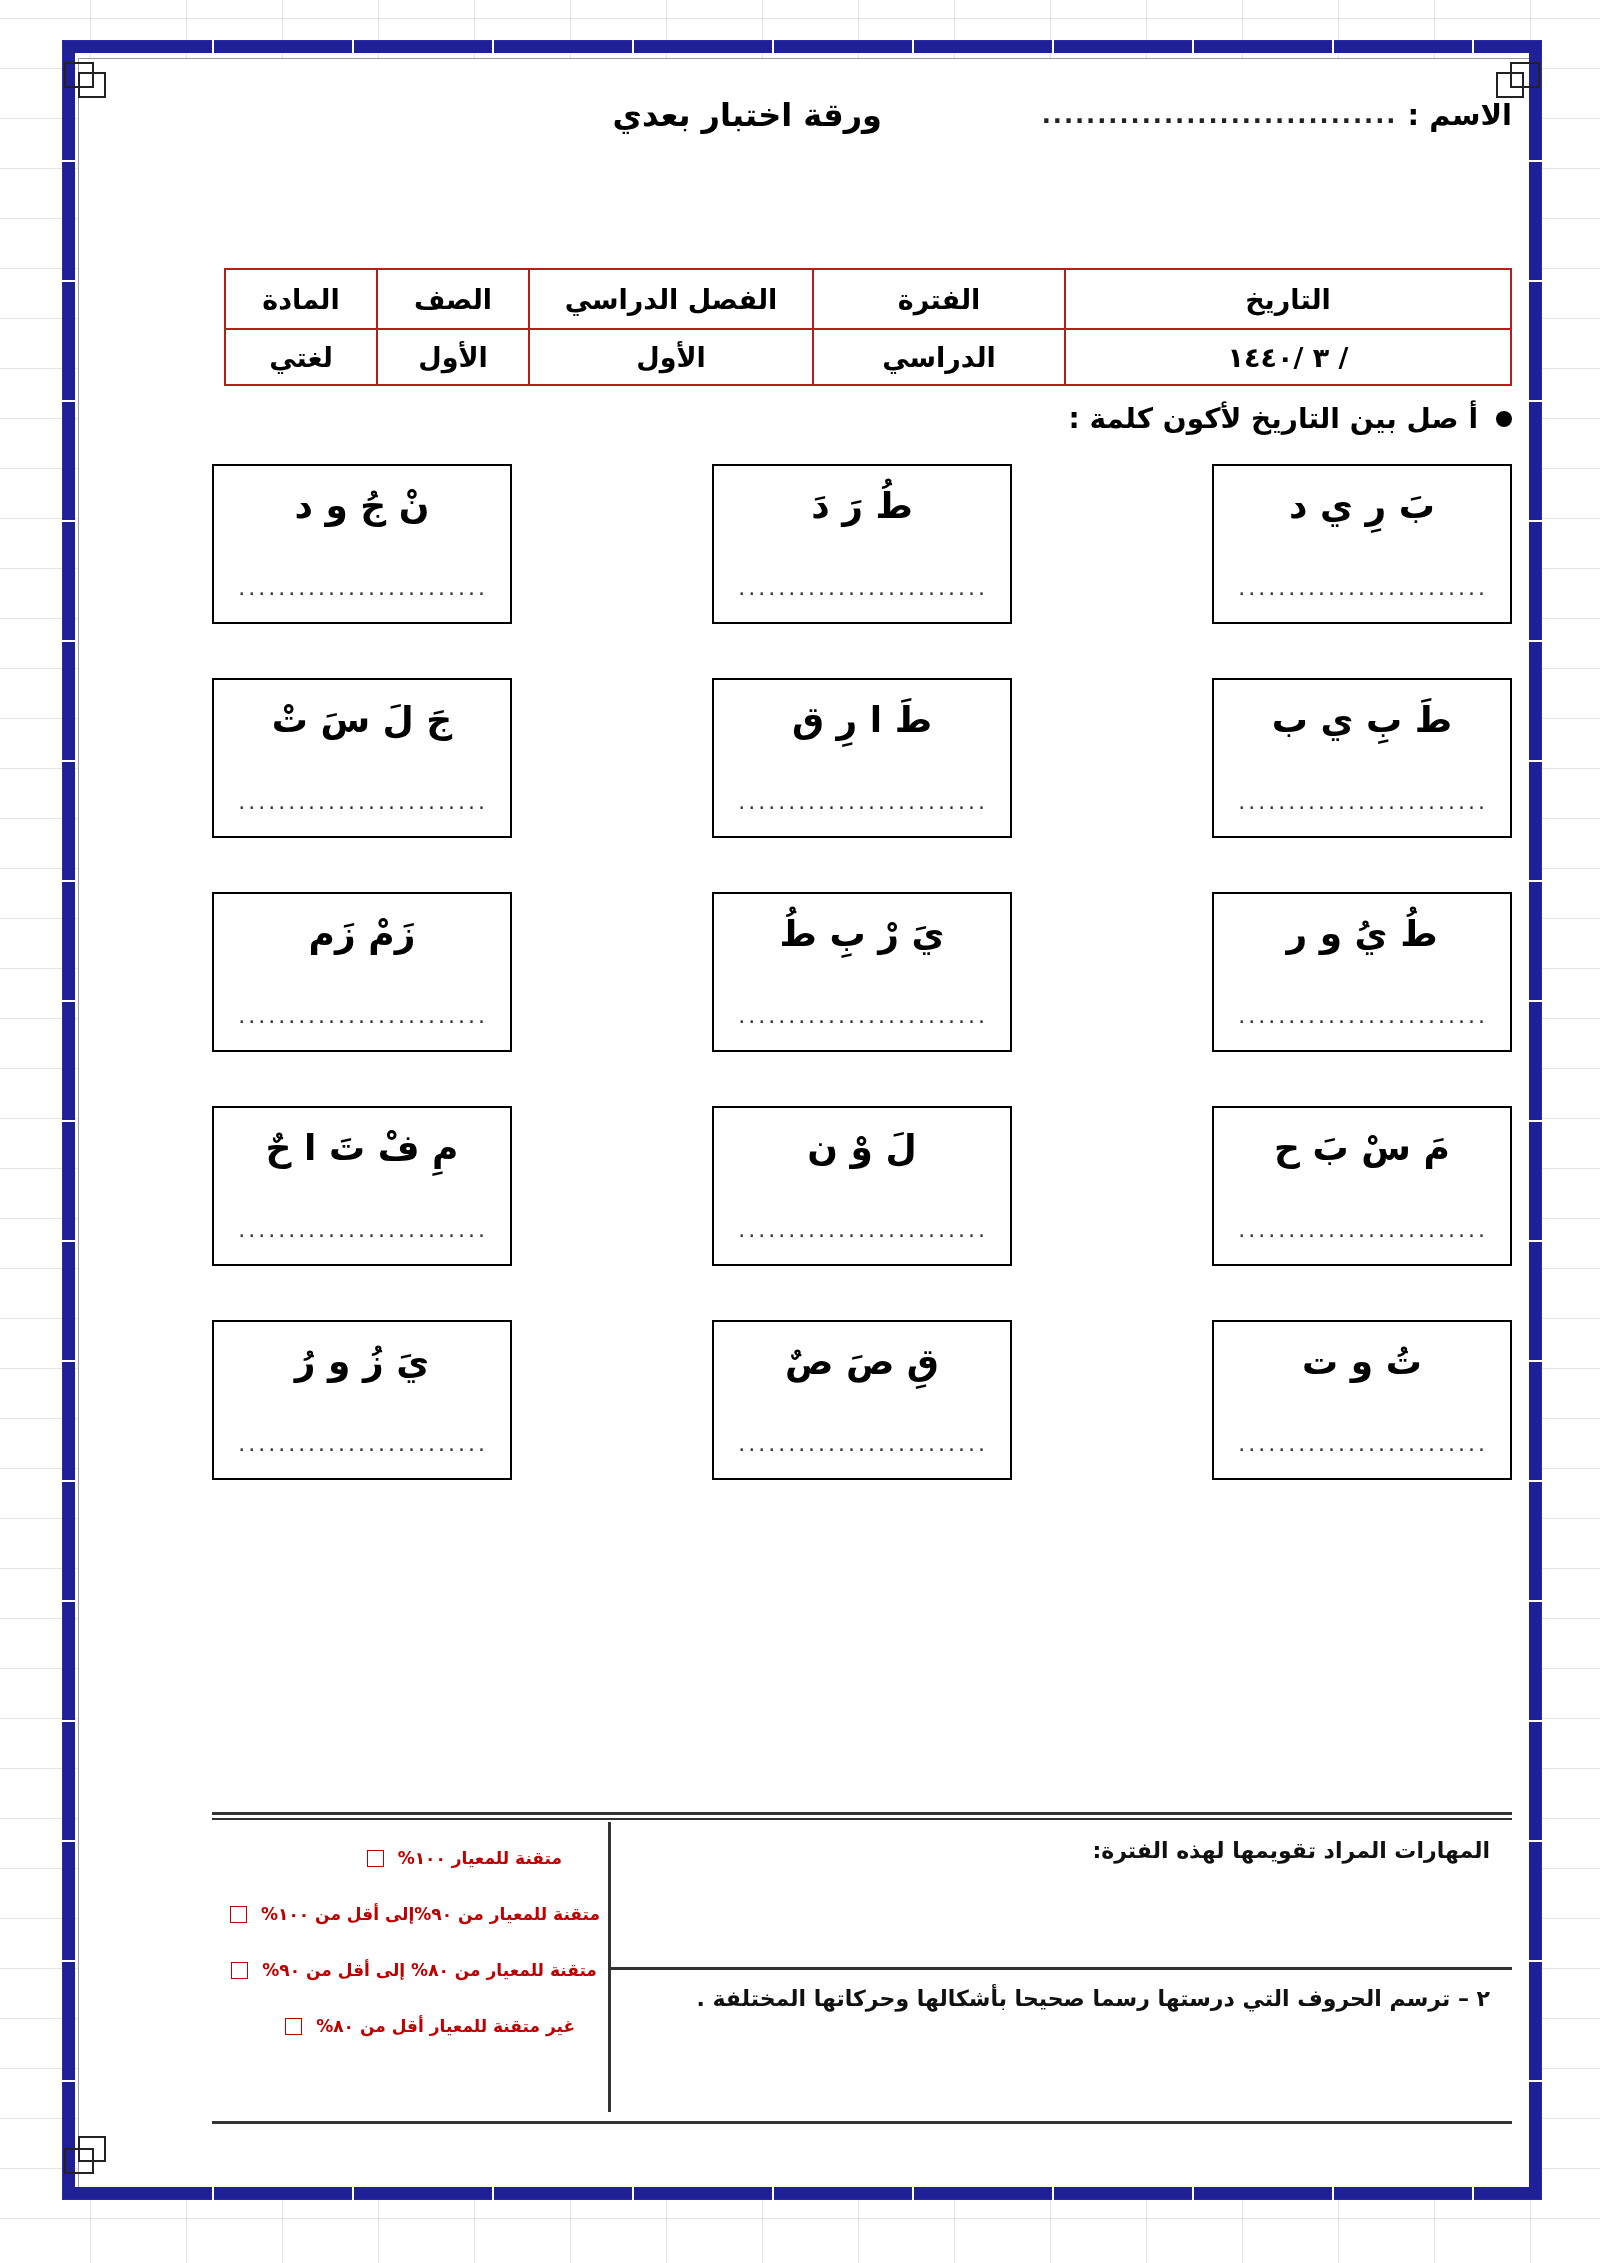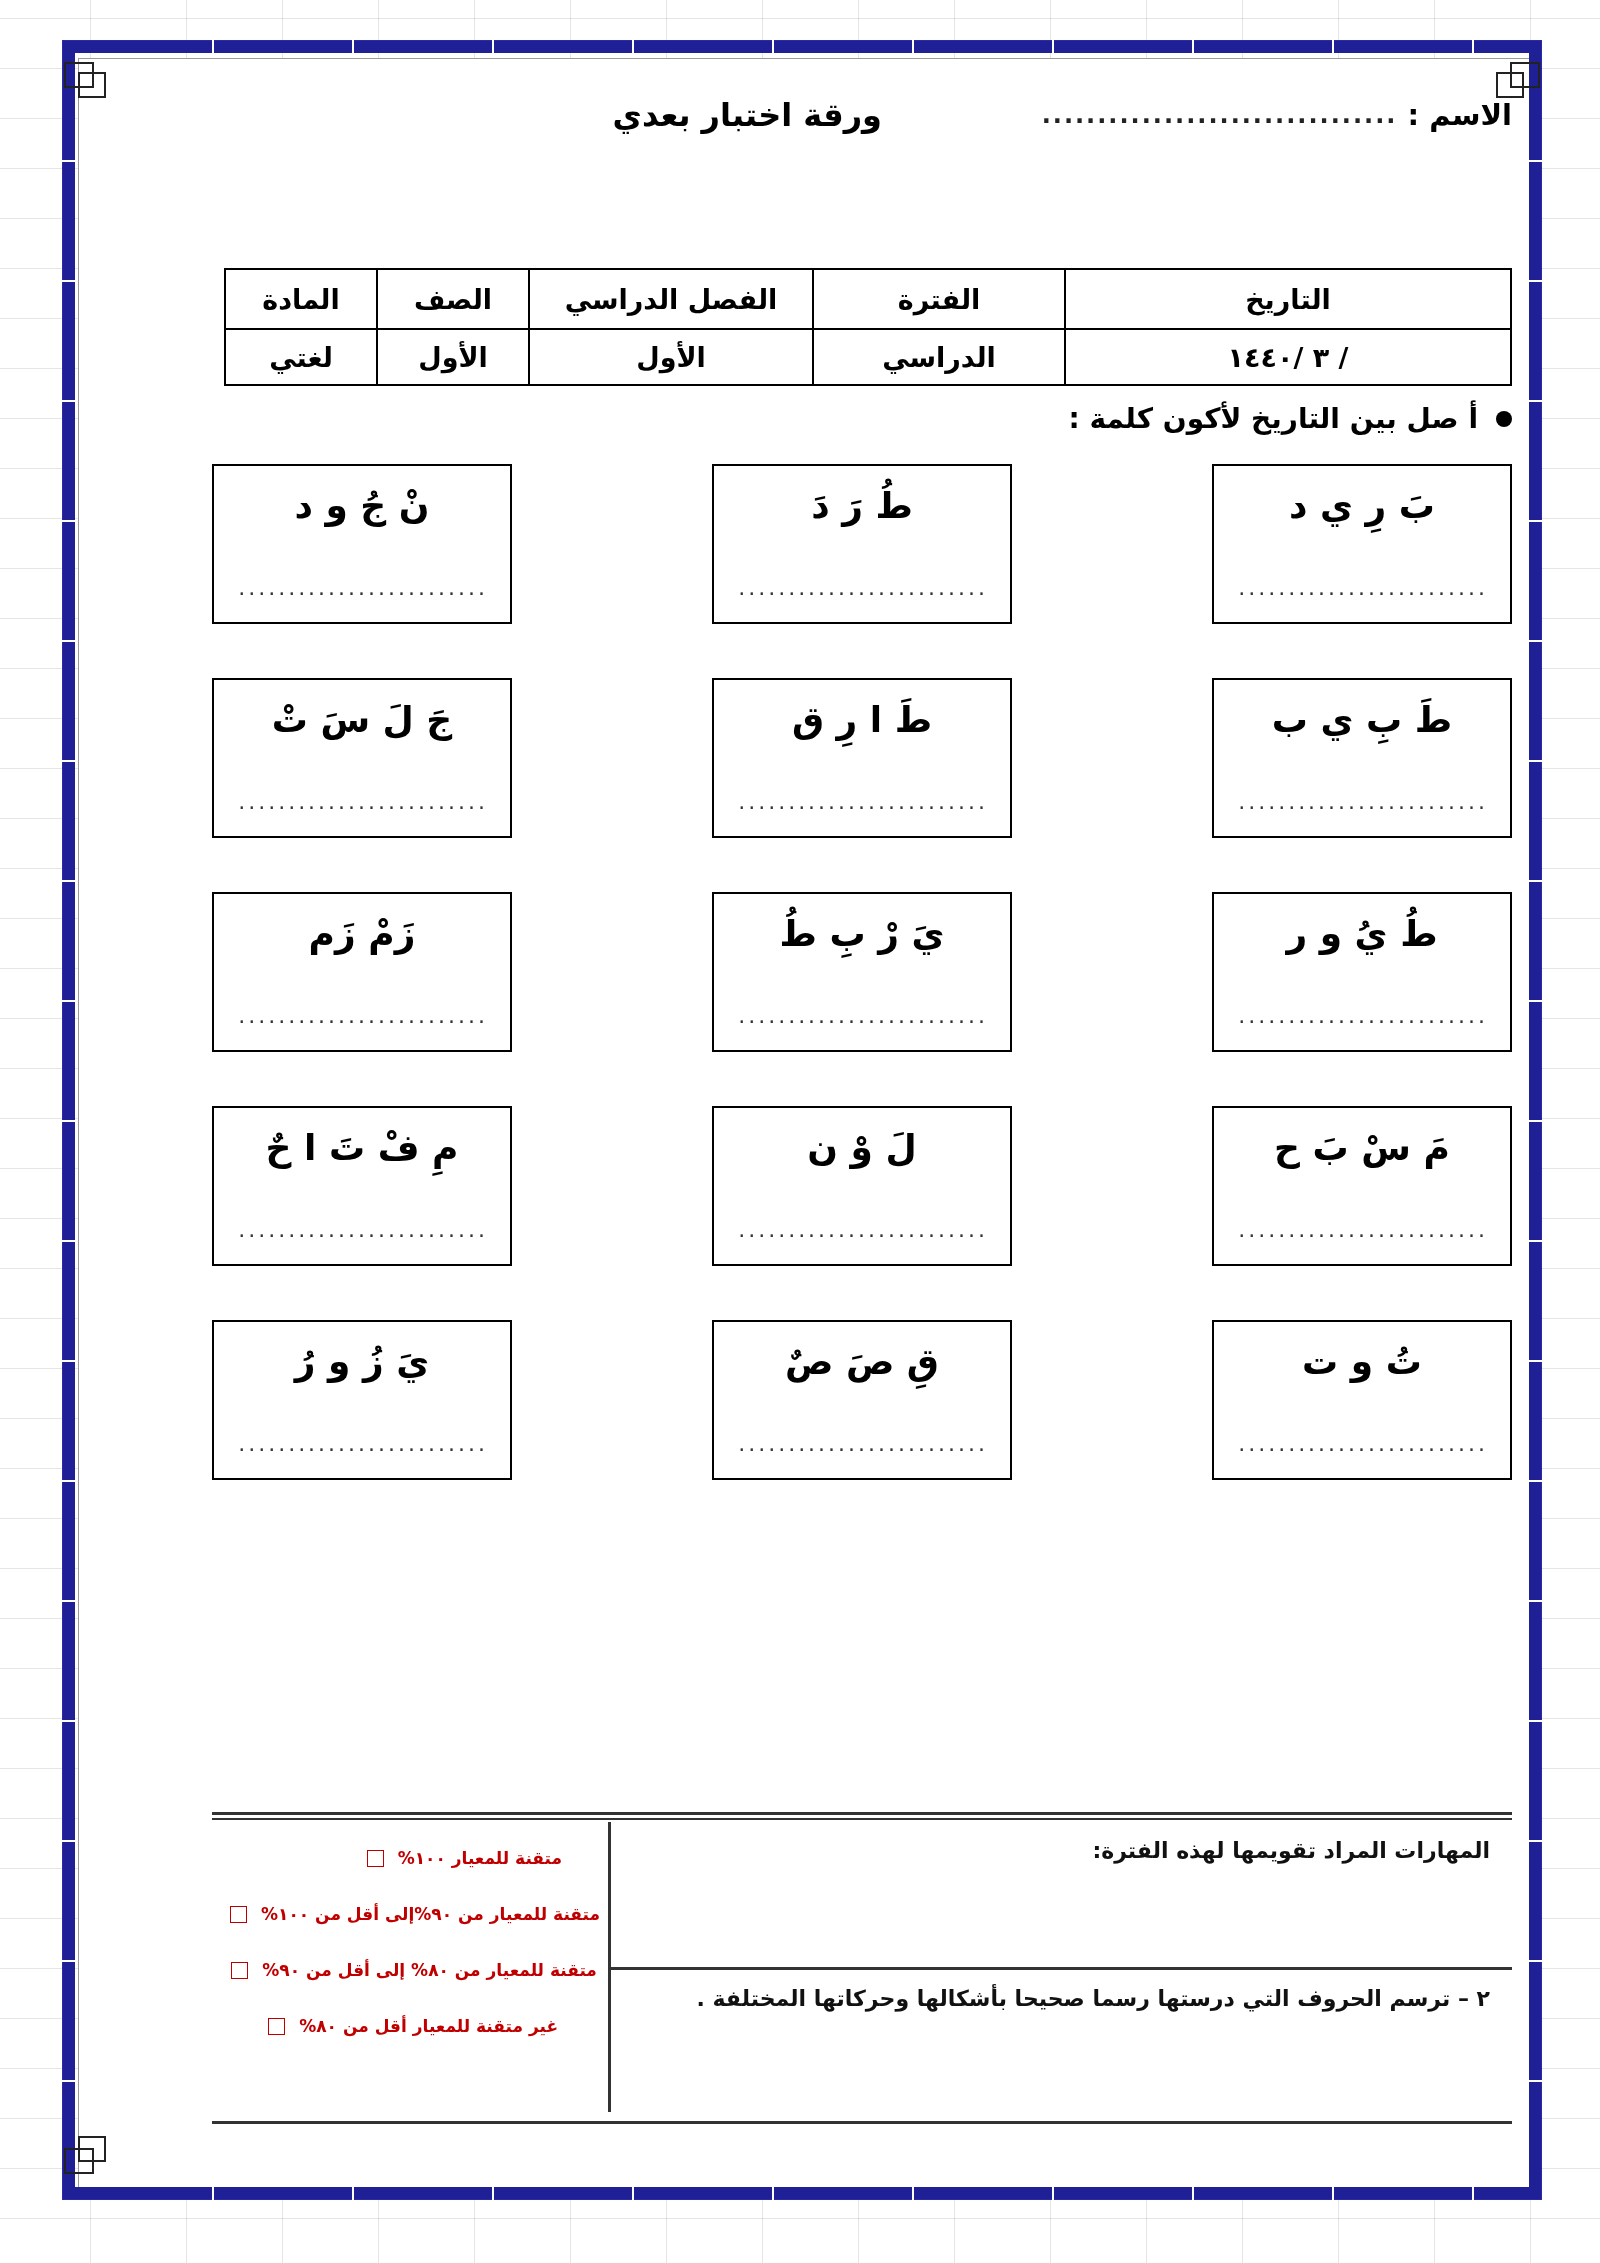--- a/index.html
+++ b/index.html
@@ -93,21 +93,21 @@
 
   
   .info-table{
     position:absolute;
     right:10px;top:196px;
     width:1288px;
     border-collapse:collapse;
     table-layout:fixed;
   }
   .info-table td{
-    border:2px solid #000000;
+    border:2px solid #b91c1c;
     text-align:center;
     font-size:27px;
     font-weight:bold;
     height:52px;
     color:#000;
   }
   .info-table tr.head td{height:56px;}
   .col-mada{width:148px;}
   .col-saf{width:148px;}
   .col-fasl{width:280px;}
@@ -225,21 +225,21 @@
   .crit-item .label{white-space:nowrap;}
   .checkbox{
     width:15px;height:15px;
     border:1.6px solid #c00000;
     flex:0 0 auto;
     background:#fff;
   }
   .crit-1{justify-content:flex-start;padding-right:46px;}
   .crit-2{justify-content:flex-start;padding-right:8px;}
   .crit-3{justify-content:center;padding-right:10px;}
-  .crit-4{justify-content:flex-start;padding-right:50px;}
+  .crit-4{justify-content:flex-start;padding-right:33px;}
 
   .assess-bottomline{
     position:absolute;left:0;right:0;bottom:-12px;
     height:3px;background:#333;
   }
 </style>
 </head>
 <body>
 
 <div class="grid-backdrop"></div>

